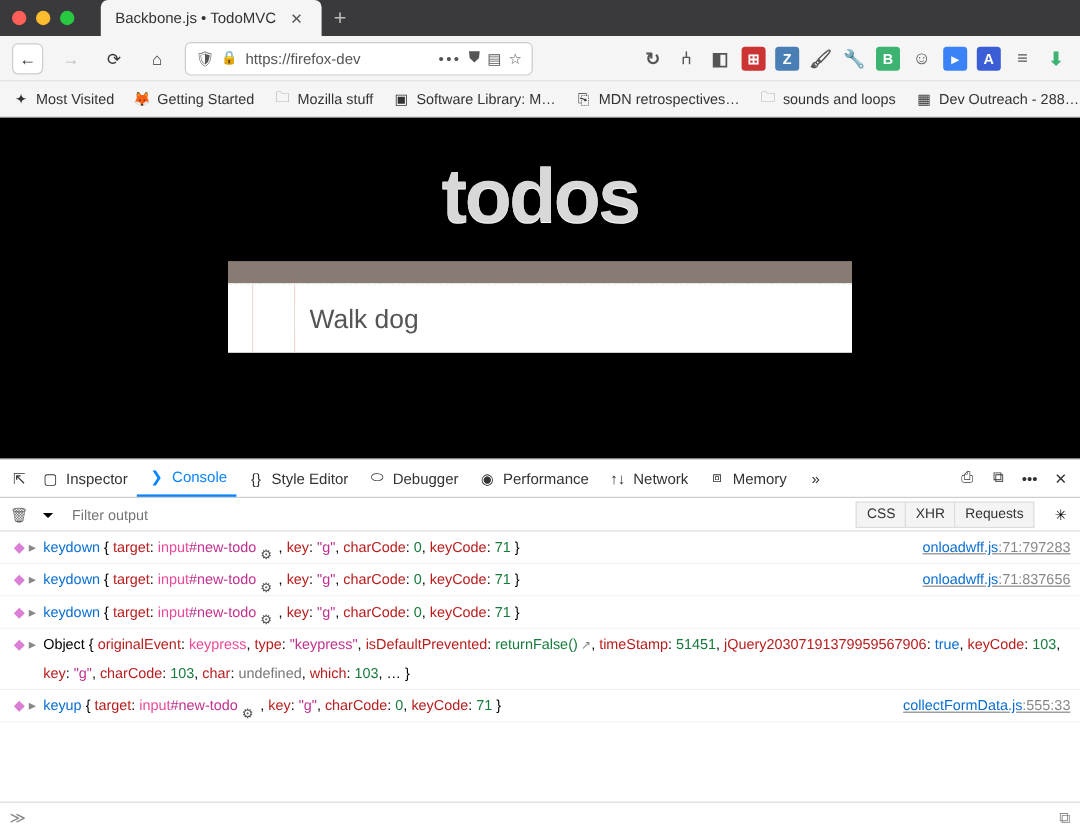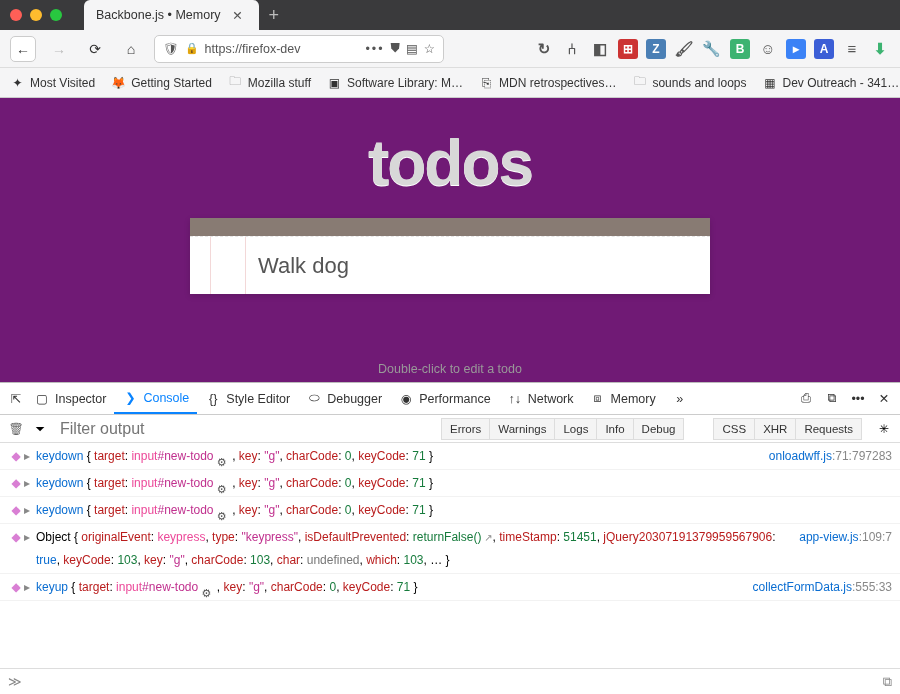--- a/index.html
+++ b/index.html
@@ -26,51 +26,51 @@
 .ext { width: 20px; height: 20px; border-radius: 3px; display: inline-flex; align-items: center; justify-content: center; font-size: 12px; font-weight: bold; color: #fff; }
 .ext.plain { color: #555; background: transparent; font-size: 15px; }
 
 
 .bookmarks { background: #f5f5f6; height: 30px; display: flex; align-items: center; padding: 0 10px; gap: 16px; font-size: 12px; color: #333; border-bottom: 1px solid #ccc; }
 .bm { display: flex; align-items: center; gap: 5px; white-space: nowrap; }
 .bm-icon { width: 15px; height: 15px; display: inline-flex; align-items: center; justify-content: center; font-size: 12px; }
 .folder { color: #888; }
 
 
-.content { flex: 1; background: #701a75; position: relative; overflow: hidden; }
+.content { flex: 1; background: #000000; position: relative; overflow: hidden; }
 .todos-title { text-align: center; font-size: 64px; font-weight: bold; color: #d8d8d8; margin-top: 28px; text-shadow: 0 1px 0 #fff; letter-spacing: -2px; }
 .todo-card { width: 520px; margin: 18px auto 0; background: #fff; box-shadow: 0 2px 6px rgba(0,0,0,0.15); }
 .card-top { height: 18px; background: #887b73; }
 .todo-row { display: flex; align-items: center; height: 58px; border-top: 1px dashed #e6e6e6; }
 .rule { width: 36px; height: 100%; border-right: 1px solid #f3d8d8; border-left: 1px solid #f3d8d8; margin-left: 20px; }
 .todo-input { flex: 1; border: none; outline: none; font-size: 22px; color: #555; padding: 0 12px; font-style: normal; }
 .hint { text-align: center; color: #999; font-size: 12.5px; position: absolute; bottom: 6px; left: 0; right: 0; }
 
 
 .devtools { border-top: 1px solid #bbb; display: flex; flex-direction: column; height: 312px; }
 .dt-tabs { height: 32px; display: flex; align-items: center; border-bottom: 1px solid #ccc; padding: 0 8px; gap: 2px; font-size: 12.5px; color: #333; }
 .dt-tab { display: flex; align-items: center; gap: 5px; padding: 0 8px; height: 100%; }
 .dt-tab.active { color: #0a84ff; border-bottom: 2px solid #0a84ff; }
 .dt-right { margin-left: auto; display: flex; gap: 10px; align-items: center; }
 .dt-i { width: 16px; height: 16px; display: inline-flex; align-items: center; justify-content: center; }
 
 .dt-filter { height: 28px; border-bottom: 1px solid #ddd; display: flex; align-items: center; padding: 0 8px; gap: 8px; font-size: 12px; }
 .trash { color: #666; }
-.filter-in { flex: 0 0 auto; color: #999; border: none; outline: none; font-size: 16px; padding-left: 4px; }
+.filter-in { flex: 0 0 auto; color: #999; border: none; outline: none; font-size: 12px; padding-left: 4px; }
 .fbtns { display: flex; gap: 0; }
 .fbtn { padding: 4px 8px; border: 1px solid #ddd; background: #f4f4f4; font-size: 11.5px; color: #333; margin-left: -1px; }
 .dt-filter .spacer { flex: 1; }
 .gear { margin-left: 6px; }
 
 .console-body { flex: 1; overflow: auto; font-family: Menlo, Consolas, monospace; font-size: 12px; line-height: 22px; }
 .row { display: flex; padding: 2px 8px; border-bottom: 1px solid #f2f2f2; }
 .badge { width: 16px; flex: none; color: #d97fd4; text-align: center; }
 .arrow { width: 12px; flex: none; color: #888; }
 .msg { flex: 1; white-space: pre-wrap; }
-.loc { color: #888; white-space: nowrap; padding-left: 10px; }
+.loc { color: #888; white-space: nowrap; padding-left: 10px; text-decoration: underline; }
 .loc .file { color: #0a6dd1; }
 .k-event { color: #0a6dd1; }
 .k-prop { color: #b91c1c; }
 .k-sel { color: #ec4899; }
 .k-id { color: #c0308e; }
 .k-str { color: #c0308e; }
 .k-num { color: #167b3c; }
 .k-bool { color: #0a6dd1; }
 .k-func { color: #167b3c; }
 .k-und { color: #777; }
@@ -83,21 +83,21 @@
 </head>
 <body>
 
 <div class="titlebar">
   <div class="traffic">
     <span class="t-close"></span>
     <span class="t-min"></span>
     <span class="t-max"></span>
   </div>
   <div class="tab">
-    <span>Backbone.js • Memory</span>
+    <span>Backbone.js • TodoMVC</span>
     <span class="tab-close">✕</span>
   </div>
   <span class="newtab">+</span>
 </div>
 
 <div class="nav">
   <span class="nav-btn">←</span>
   <span class="nav-btn flat dis">→</span>
   <span class="nav-btn flat">⟳</span>
   <span class="nav-btn flat">⌂</span>
@@ -147,34 +147,33 @@
     <div class="bm">
       <span class="bm-icon">⎘</span>
       <span>MDN retrospectives…</span>
     </div>
     <div class="bm">
       <span class="bm-icon folder">🗀</span>
       <span>sounds and loops</span>
     </div>
     <div class="bm">
       <span class="bm-icon">▦</span>
-      <span>Dev Outreach - 341…</span>
+      <span>Dev Outreach - 288…</span>
     </div>
   </div>
 
 <div class="content">
   <div class="todos-title">todos</div>
   <div class="todo-card">
     <div class="card-top"></div>
     <div class="todo-row">
       <div class="rule"></div>
       <input class="todo-input" value="Walk dog" style="">
     </div>
   </div>
-  <div class="hint">Double-click to edit a todo</div>
 </div>
 
 <div class="devtools">
   <div class="dt-tabs">
     <span class="dt-i">⇱</span>
     <div id="dt-tab-row" style="display:flex;height:100%">
         <div class="dt-tab">
           <span class="dt-i">▢</span>
           <span>Inspector</span>
         </div>
@@ -210,58 +209,51 @@
       <span class="dt-i">•••</span>
       <span class="dt-i">✕</span>
     </div>
   </div>
 
   <div class="dt-filter">
     <span class="trash dt-i">🗑</span>
     <span class="dt-i">⏷</span>
     <input class="filter-in" placeholder="Filter output" style="">
     <div class="spacer"></div>
-    <div class="fbtns" id="fbtns-a">
-        <span class="fbtn">Errors</span>
-        <span class="fbtn">Warnings</span>
-        <span class="fbtn">Logs</span>
-        <span class="fbtn">Info</span>
-        <span class="fbtn">Debug</span>
-      </div>
     <div style="width:14px"></div>
     <div class="fbtns" id="fbtns-b">
         <span class="fbtn">CSS</span>
         <span class="fbtn">XHR</span>
         <span class="fbtn">Requests</span>
       </div>
     <span class="dt-i gear">✳</span>
   </div>
 
   <div class="console-body" id="console-body">
       <div class="row">
     <span class="badge">◆</span>
     <span class="arrow">▸</span>
     <span class="msg"><span class="k-event">keydown</span> { <span class="k-prop">target</span>: <span class="k-sel">input</span><span class="k-id">#new-todo</span> <span class="gearchip"></span> , <span class="k-prop">key</span>: <span class="k-str">"g"</span>, <span class="k-prop">charCode</span>: <span class="k-num">0</span>, <span class="k-prop">keyCode</span>: <span class="k-num">71</span> }</span>
     <span class="loc"><span class="file">onloadwff.js</span>:71:797283</span>
       </div>
       <div class="row">
     <span class="badge">◆</span>
     <span class="arrow">▸</span>
     <span class="msg"><span class="k-event">keydown</span> { <span class="k-prop">target</span>: <span class="k-sel">input</span><span class="k-id">#new-todo</span> <span class="gearchip"></span> , <span class="k-prop">key</span>: <span class="k-str">"g"</span>, <span class="k-prop">charCode</span>: <span class="k-num">0</span>, <span class="k-prop">keyCode</span>: <span class="k-num">71</span> }</span>
+    <span class="loc"><span class="file">onloadwff.js</span>:71:837656</span>
       </div>
       <div class="row">
     <span class="badge">◆</span>
     <span class="arrow">▸</span>
     <span class="msg"><span class="k-event">keydown</span> { <span class="k-prop">target</span>: <span class="k-sel">input</span><span class="k-id">#new-todo</span> <span class="gearchip"></span> , <span class="k-prop">key</span>: <span class="k-str">"g"</span>, <span class="k-prop">charCode</span>: <span class="k-num">0</span>, <span class="k-prop">keyCode</span>: <span class="k-num">71</span> }</span>
       </div>
       <div class="row">
     <span class="badge">◆</span>
     <span class="arrow">▸</span>
     <span class="msg">Object { <span class="k-prop">originalEvent</span>: <span class="k-sel">keypress</span>, <span class="k-prop">type</span>: <span class="k-str">"keypress"</span>, <span class="k-prop">isDefaultPrevented</span>: <span class="k-func">returnFalse()</span><span class="linkarrow"></span>, <span class="k-prop">timeStamp</span>: <span class="k-num">51451</span>, <span class="k-prop">jQuery20307191379959567906</span>: <span class="k-bool">true</span>, <span class="k-prop">keyCode</span>: <span class="k-num">103</span>, <span class="k-prop">key</span>: <span class="k-str">"g"</span>, <span class="k-prop">charCode</span>: <span class="k-num">103</span>, <span class="k-prop">char</span>: <span class="k-und">undefined</span>, <span class="k-prop">which</span>: <span class="k-num">103</span>, … }</span>
-    <span class="loc"><span class="file">app-view.js</span>:109:7</span>
       </div>
       <div class="row">
     <span class="badge">◆</span>
     <span class="arrow">▸</span>
     <span class="msg"><span class="k-event">keyup</span> { <span class="k-prop">target</span>: <span class="k-sel">input</span><span class="k-id">#new-todo</span> <span class="gearchip"></span> , <span class="k-prop">key</span>: <span class="k-str">"g"</span>, <span class="k-prop">charCode</span>: <span class="k-num">0</span>, <span class="k-prop">keyCode</span>: <span class="k-num">71</span> }</span>
     <span class="loc"><span class="file">collectFormData.js</span>:555:33</span>
       </div>
     </div>
 
   <div class="dt-input">

